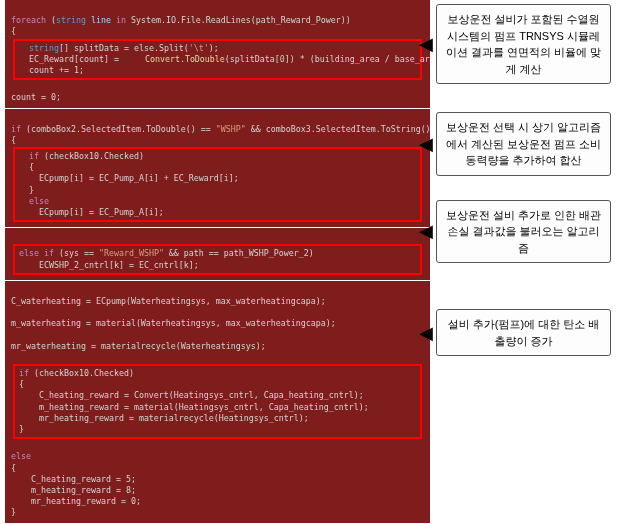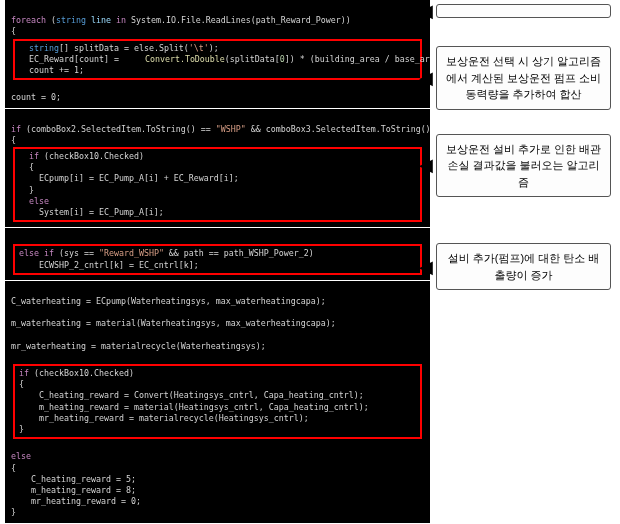--- a/index.html
+++ b/index.html
@@ -19,21 +19,21 @@
       gap: 1px;
       padding-left: 5px;
     }
     .right-col {
       width: 175px;
       display: flex;
       flex-direction: column;
       gap: 6px;
     }
     .code-block {
-      background: #000000;
+      background: #7f1d1d;
       color: #d4d4d4;
       font-family: Consolas, monospace;
       font-size: 8.3px;
       line-height: 1.35;
       padding: 4px 6px;
       white-space: pre;
       overflow: hidden;
       position: relative;
     }
     .redbox {
@@ -86,28 +86,28 @@
 
     <div class="code-block">
 <span class="kw-for">foreach</span><span> (</span><span class="type">string</span><span class="var"> line</span><span class="kw-for"> in</span><span> System.IO.File.ReadLines(path_Reward_Power))</span>
 {
 <span class="redbox">  <span class="type">string</span><span>[] splitData = else.Split(</span><span class="str">'\t'</span><span>);</span>
   <span>EC_Reward[count] = </span><span class="fn">Convert.ToDouble</span><span>(splitData[</span><span class="num">0</span><span>]) * (building_area / base_area);</span>
   <span>count += 1;</span></span>
 <span>count = 0;</span></div>
 
     <div class="code-block">
-<span class="kw-if">if</span><span> (comboBox2.SelectedItem.ToString() == </span><span class="str">"WSHP"</span><span> &amp;&amp; comboBox3.SelectedItem.ToString() == </span>
+<span class="kw-if">if</span><span> (comboBox2.SelectedItem.ToDouble() == </span><span class="str">"WSHP"</span><span> &amp;&amp; comboBox3.SelectedItem.ToString() == </span>
 {
 <span class="redbox">  <span class="kw-if">if</span><span> (checkBox10.Checked)</span>
   <span>{</span>
 <span>    ECpump[i] = EC_Pump_A[i] + EC_Reward[i];</span>
   <span>}</span>
   <span class="kw-else">else</span>
-<span>    System[i] = EC_Pump_A[i];</span></span></div>
+<span>    ECpump[i] = EC_Pump_A[i];</span></span></div>
 
     <div class="code-block">
 <span class="redbox"><span class="kw-if">else if</span><span> (sys == </span><span class="str">"Reward_WSHP"</span><span> &amp;&amp; path == path_WSHP_Power_2)</span>
 <span>    ECWSHP_2_cntrl[k] = EC_cntrl[k];</span></span></div>
 
     <div class="code-block">
 <span>C_waterheating = ECpump(Waterheatingsys, max_waterheatingcapa);</span>
 
 <span>m_waterheating = material(Waterheatingsys, max_waterheatingcapa);</span>
 
@@ -124,20 +124,21 @@
 <span>    C_heating_reward = 5;</span>
 <span>    m_heating_reward = 8;</span>
 <span>    mr_heating_reward = 0;</span>
 <span>}</span></div>
 
   </div>
 
   <div class="right-col">
     <div class="annot a1">
       <span class="arrow-left">◀</span>
+      <span>보상운전 설비가 포함된 수열원 시스템의 펌프 TRNSYS 시뮬레이션 결과를 연면적의 비율에 맞게 계산</span>
     </div>
     <div class="annot a2">
       <span class="arrow-left">◀</span>
       <span>보상운전 선택 시 상기 알고리즘에서 계산된 보상운전 펌프 소비 동력량을 추가하여 합산</span>
     </div>
     <div class="annot a3">
       <span class="arrow-left">◀</span>
       <span>보상운전 설비 추가로 인한 배관손실 결과값을 불러오는 알고리즘</span>
     </div>
     <div class="annot a4">

